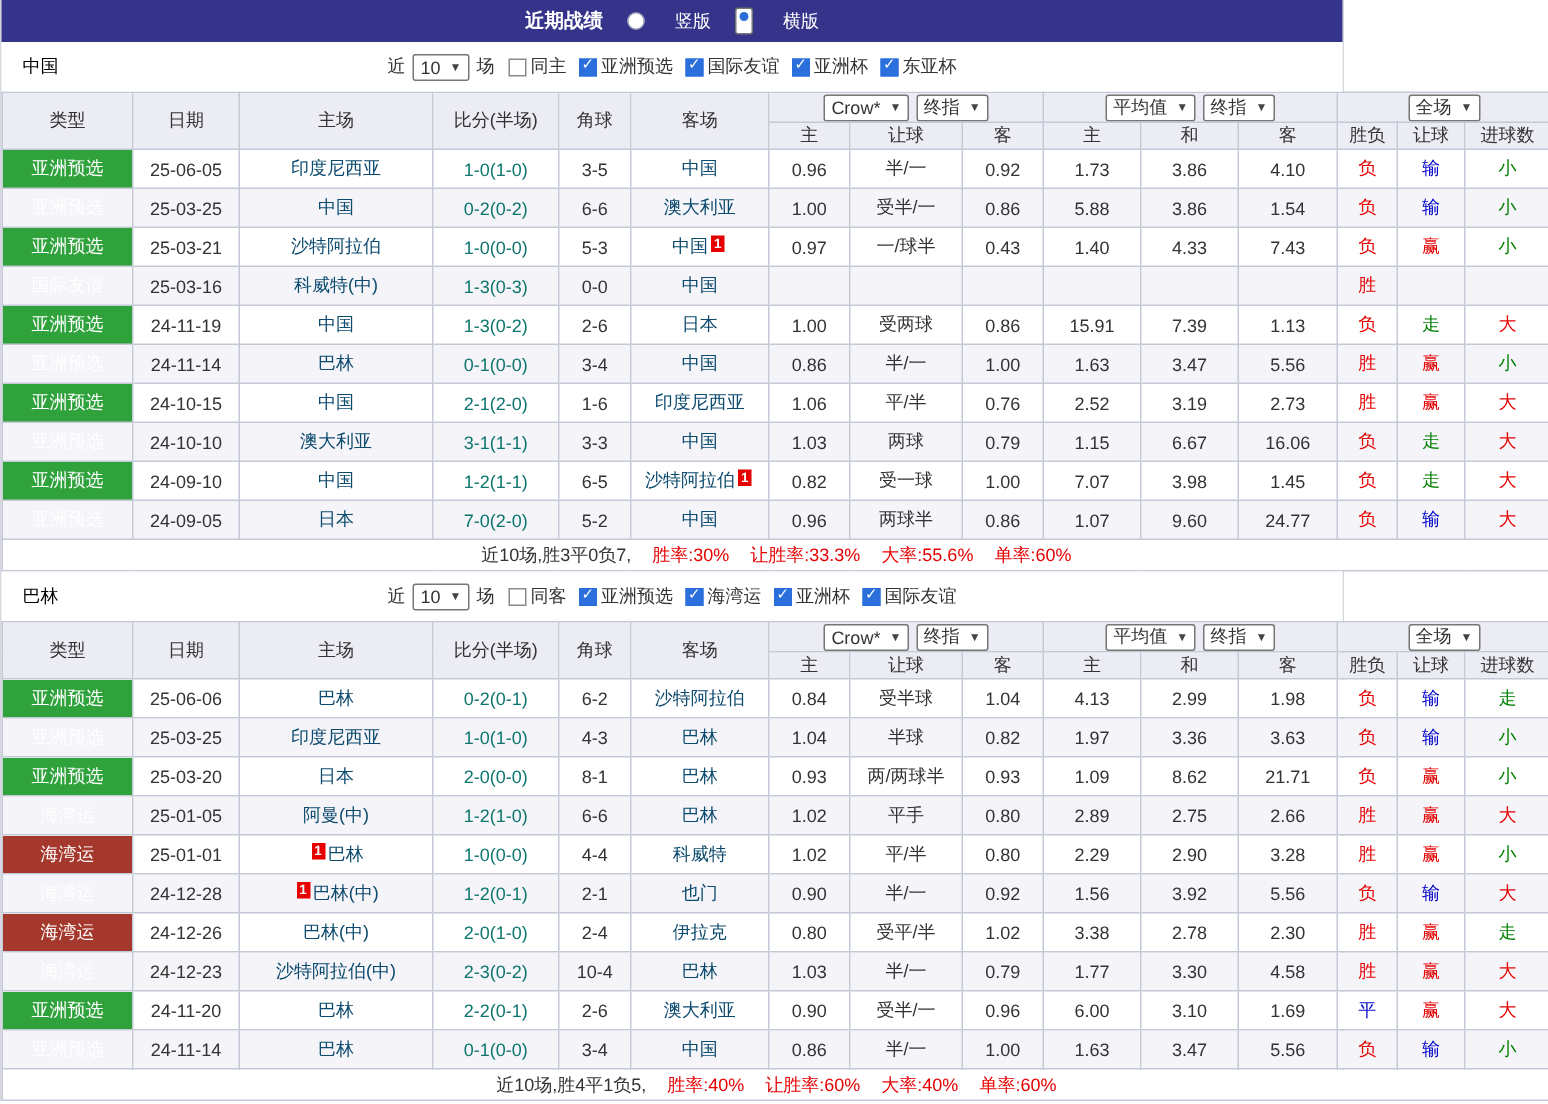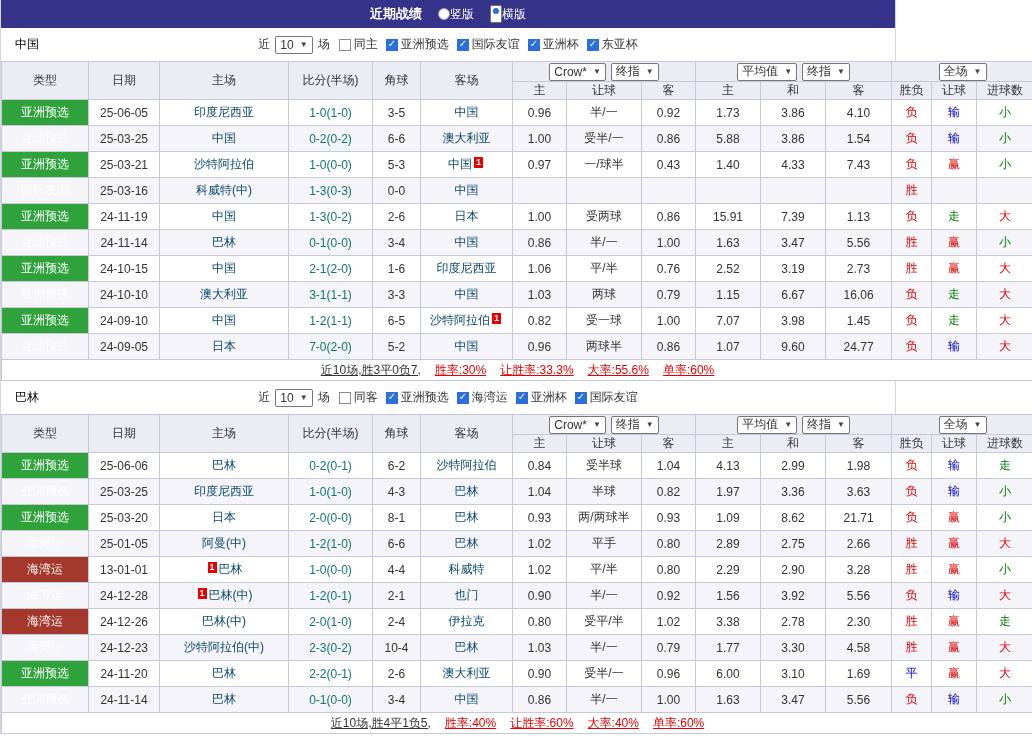--- a/index.html
+++ b/index.html
@@ -10,21 +10,21 @@
     font-size:12px; color:#333;
   }
   .page { width:896px; border-left:1px solid #d6d6e0; border-right:1px solid #d6d6e0; }
 
   
   .titlebar {
     height:28px; background:#35348a; color:#fff;
     display:flex; align-items:center; justify-content:center; gap:16px;
   }
   .titlebar .title { font-weight:bold; font-size:13px; }
-  .radio-wrap { display:inline-flex; align-items:center; gap:0; cursor:pointer; }
+  .radio-wrap { display:inline-flex; align-items:center; gap:20px; cursor:pointer; }
   .radio {
     width:12px; height:12px; border-radius:50%;
     background:#fff; border:1px solid #9a9ab8; position:relative; display:inline-block;
   }
   .radio.sel::after {
     content:""; position:absolute; left:2px; top:2px; width:6px; height:6px;
     border-radius:50%; background:#2a6fdb;
   }
 
   
@@ -70,21 +70,21 @@
   .c-green { color:#008000; }
   .c-dark  { color:#333; }
 
   .sup {
     display:inline-block; background:#e60000; color:#fff; font-weight:bold;
     font-size:9px; line-height:11px; width:9px; height:11px;
     vertical-align:3px; margin:0 2px; text-align:center;
   }
 
   tfoot td { height:21px; background:#fff; }
-  .summary span { margin:13px 7px;text-decoration:underline; }
+  .summary span { margin:13px 7px; }
 </style>
 </head>
 <body>
 
 <div class="page">
 
   <div class="titlebar">
     <span class="title">近期战绩</span>
     <span class="radio-wrap">
       <span class="radio"></span>
@@ -571,21 +571,21 @@
     <td>2.89</td>
     <td>2.75</td>
     <td>2.66</td>
     <td class="c-red">胜</td>
     <td class="c-red">赢</td>
     <td class="c-red">大</td>
   </tr>
 
   <tr>
     <td class="t-brick">海湾运</td>
-    <td>13-01-01</td>
+    <td>25-01-01</td>
     <td><span class="sup">1</span><span class="g">巴林</span></td>
     <td class="score">1-0(0-0)</td>
     <td>4-4</td>
     <td><span class="g">科威特</span></td>
     <td>1.02</td>
     <td>平/半</td>
     <td>0.80</td>
     <td>2.29</td>
     <td>2.90</td>
     <td>3.28</td>

